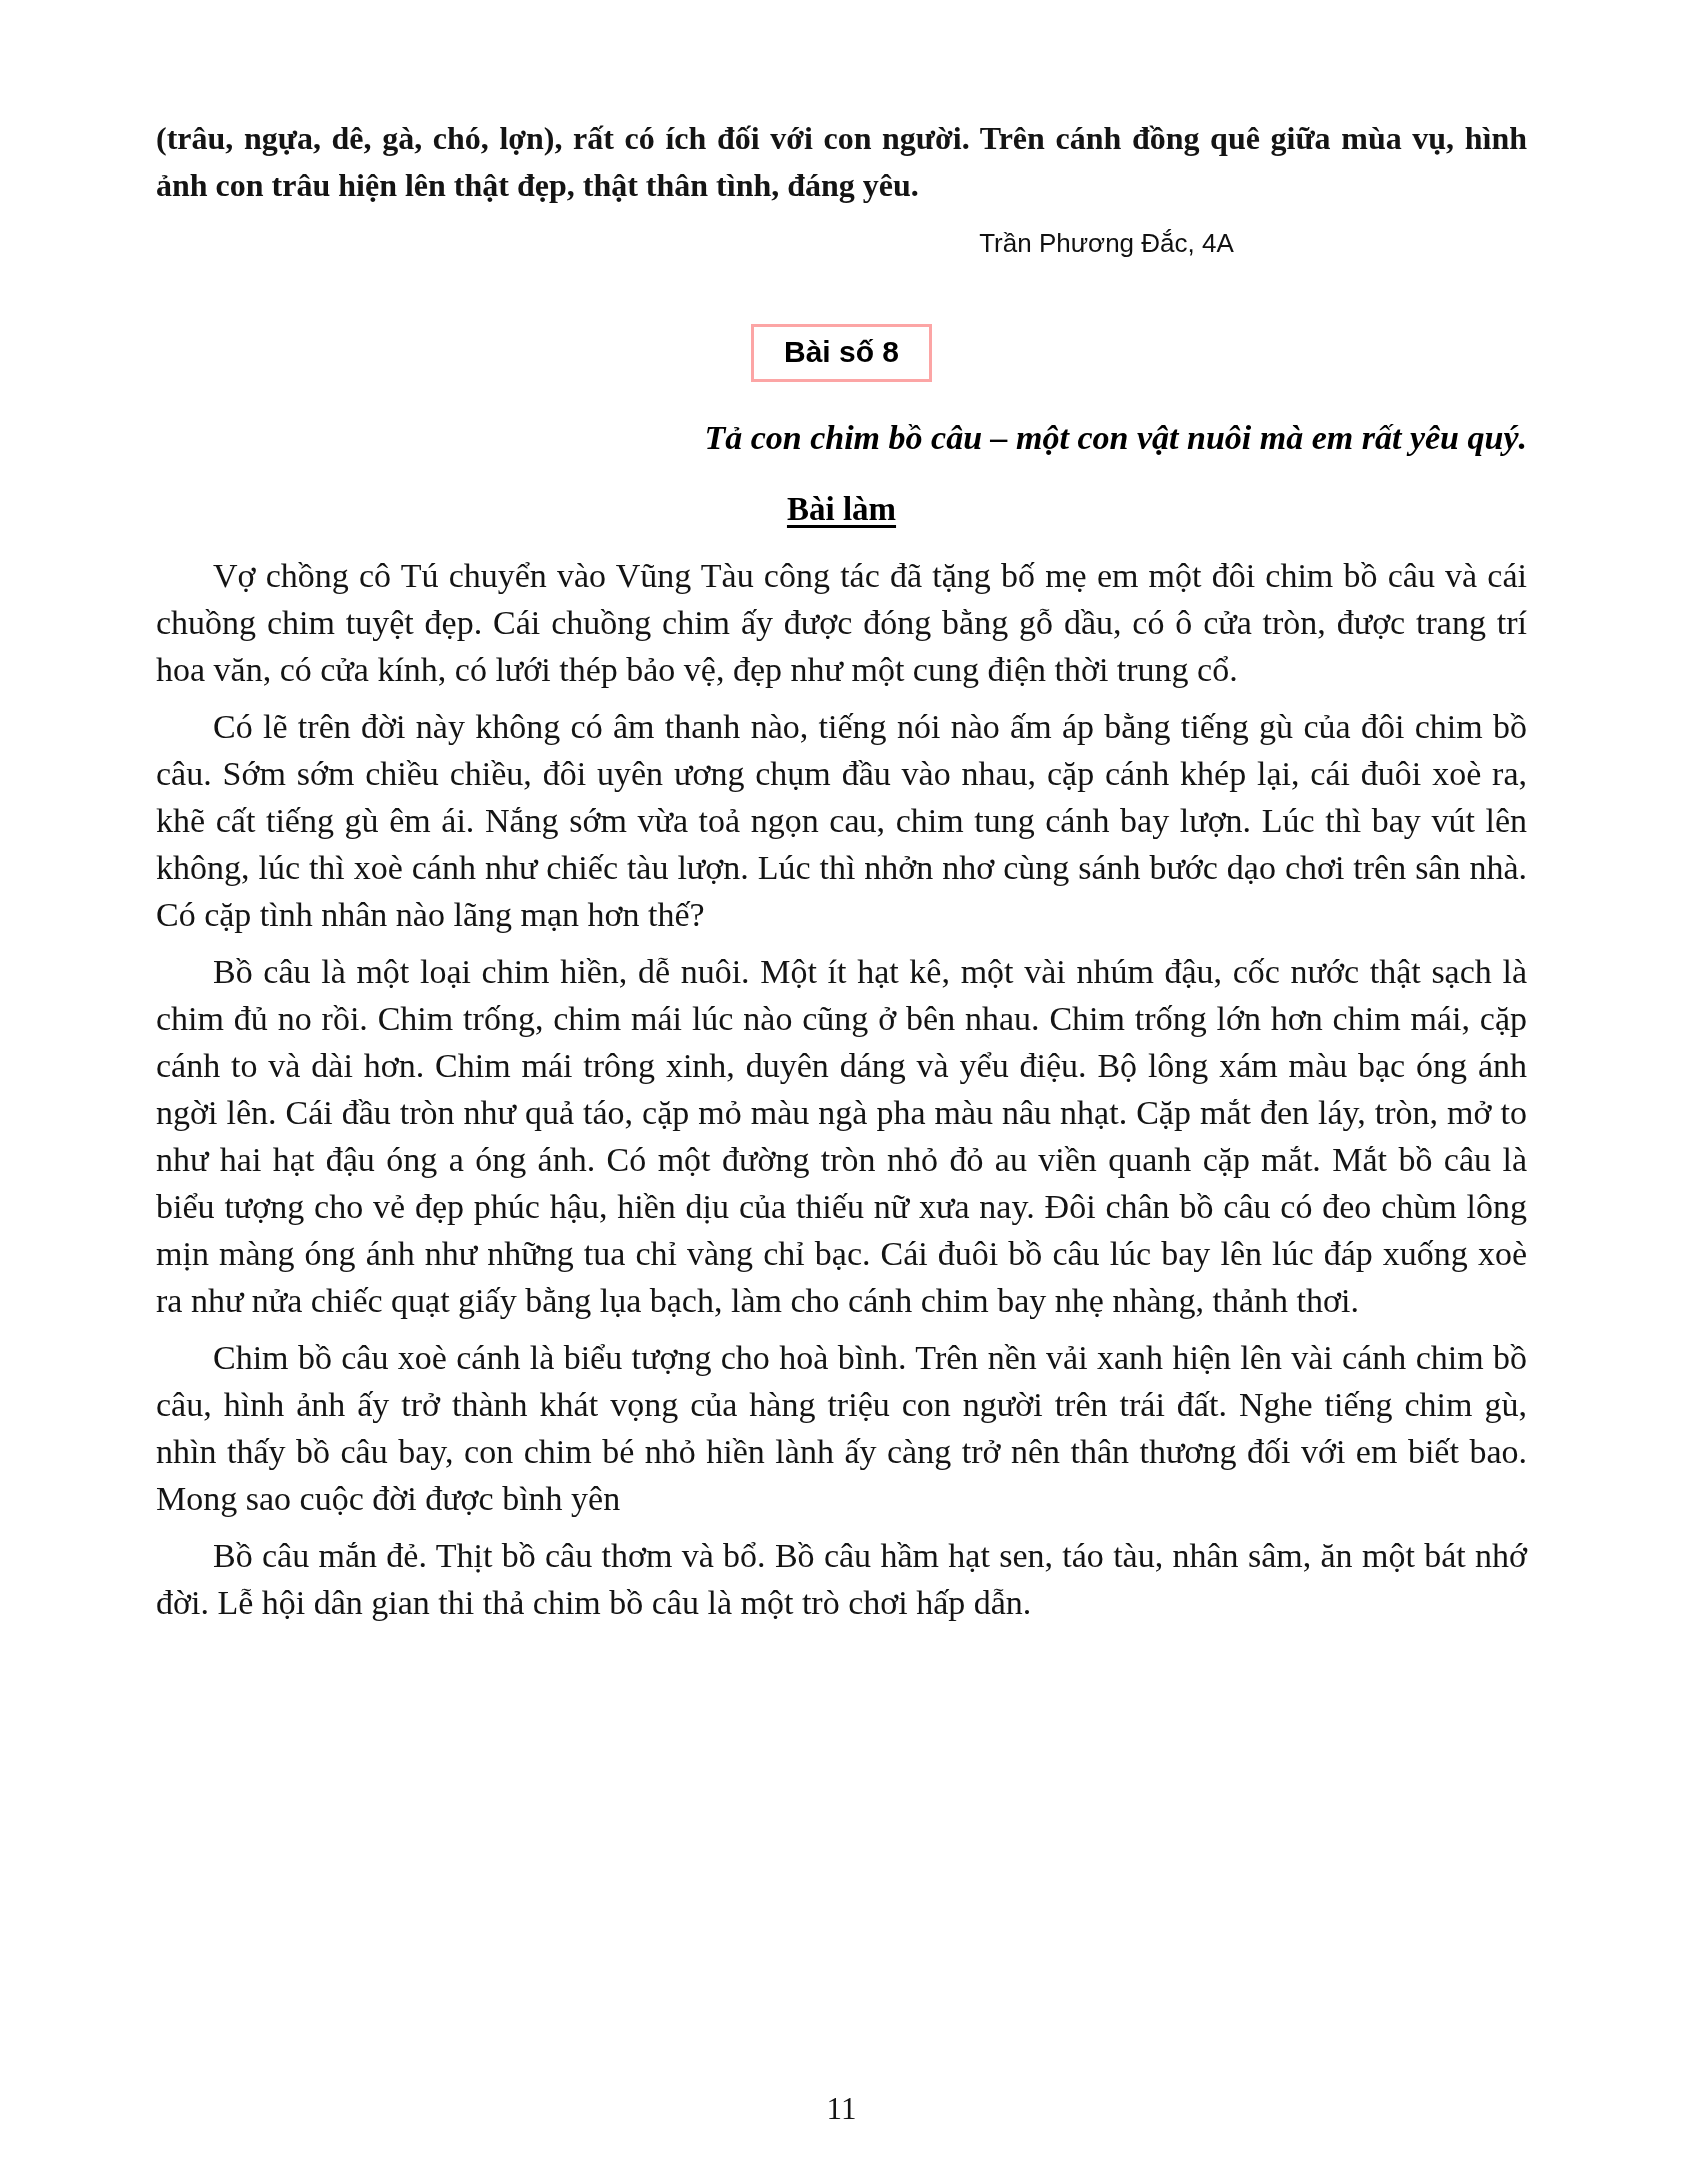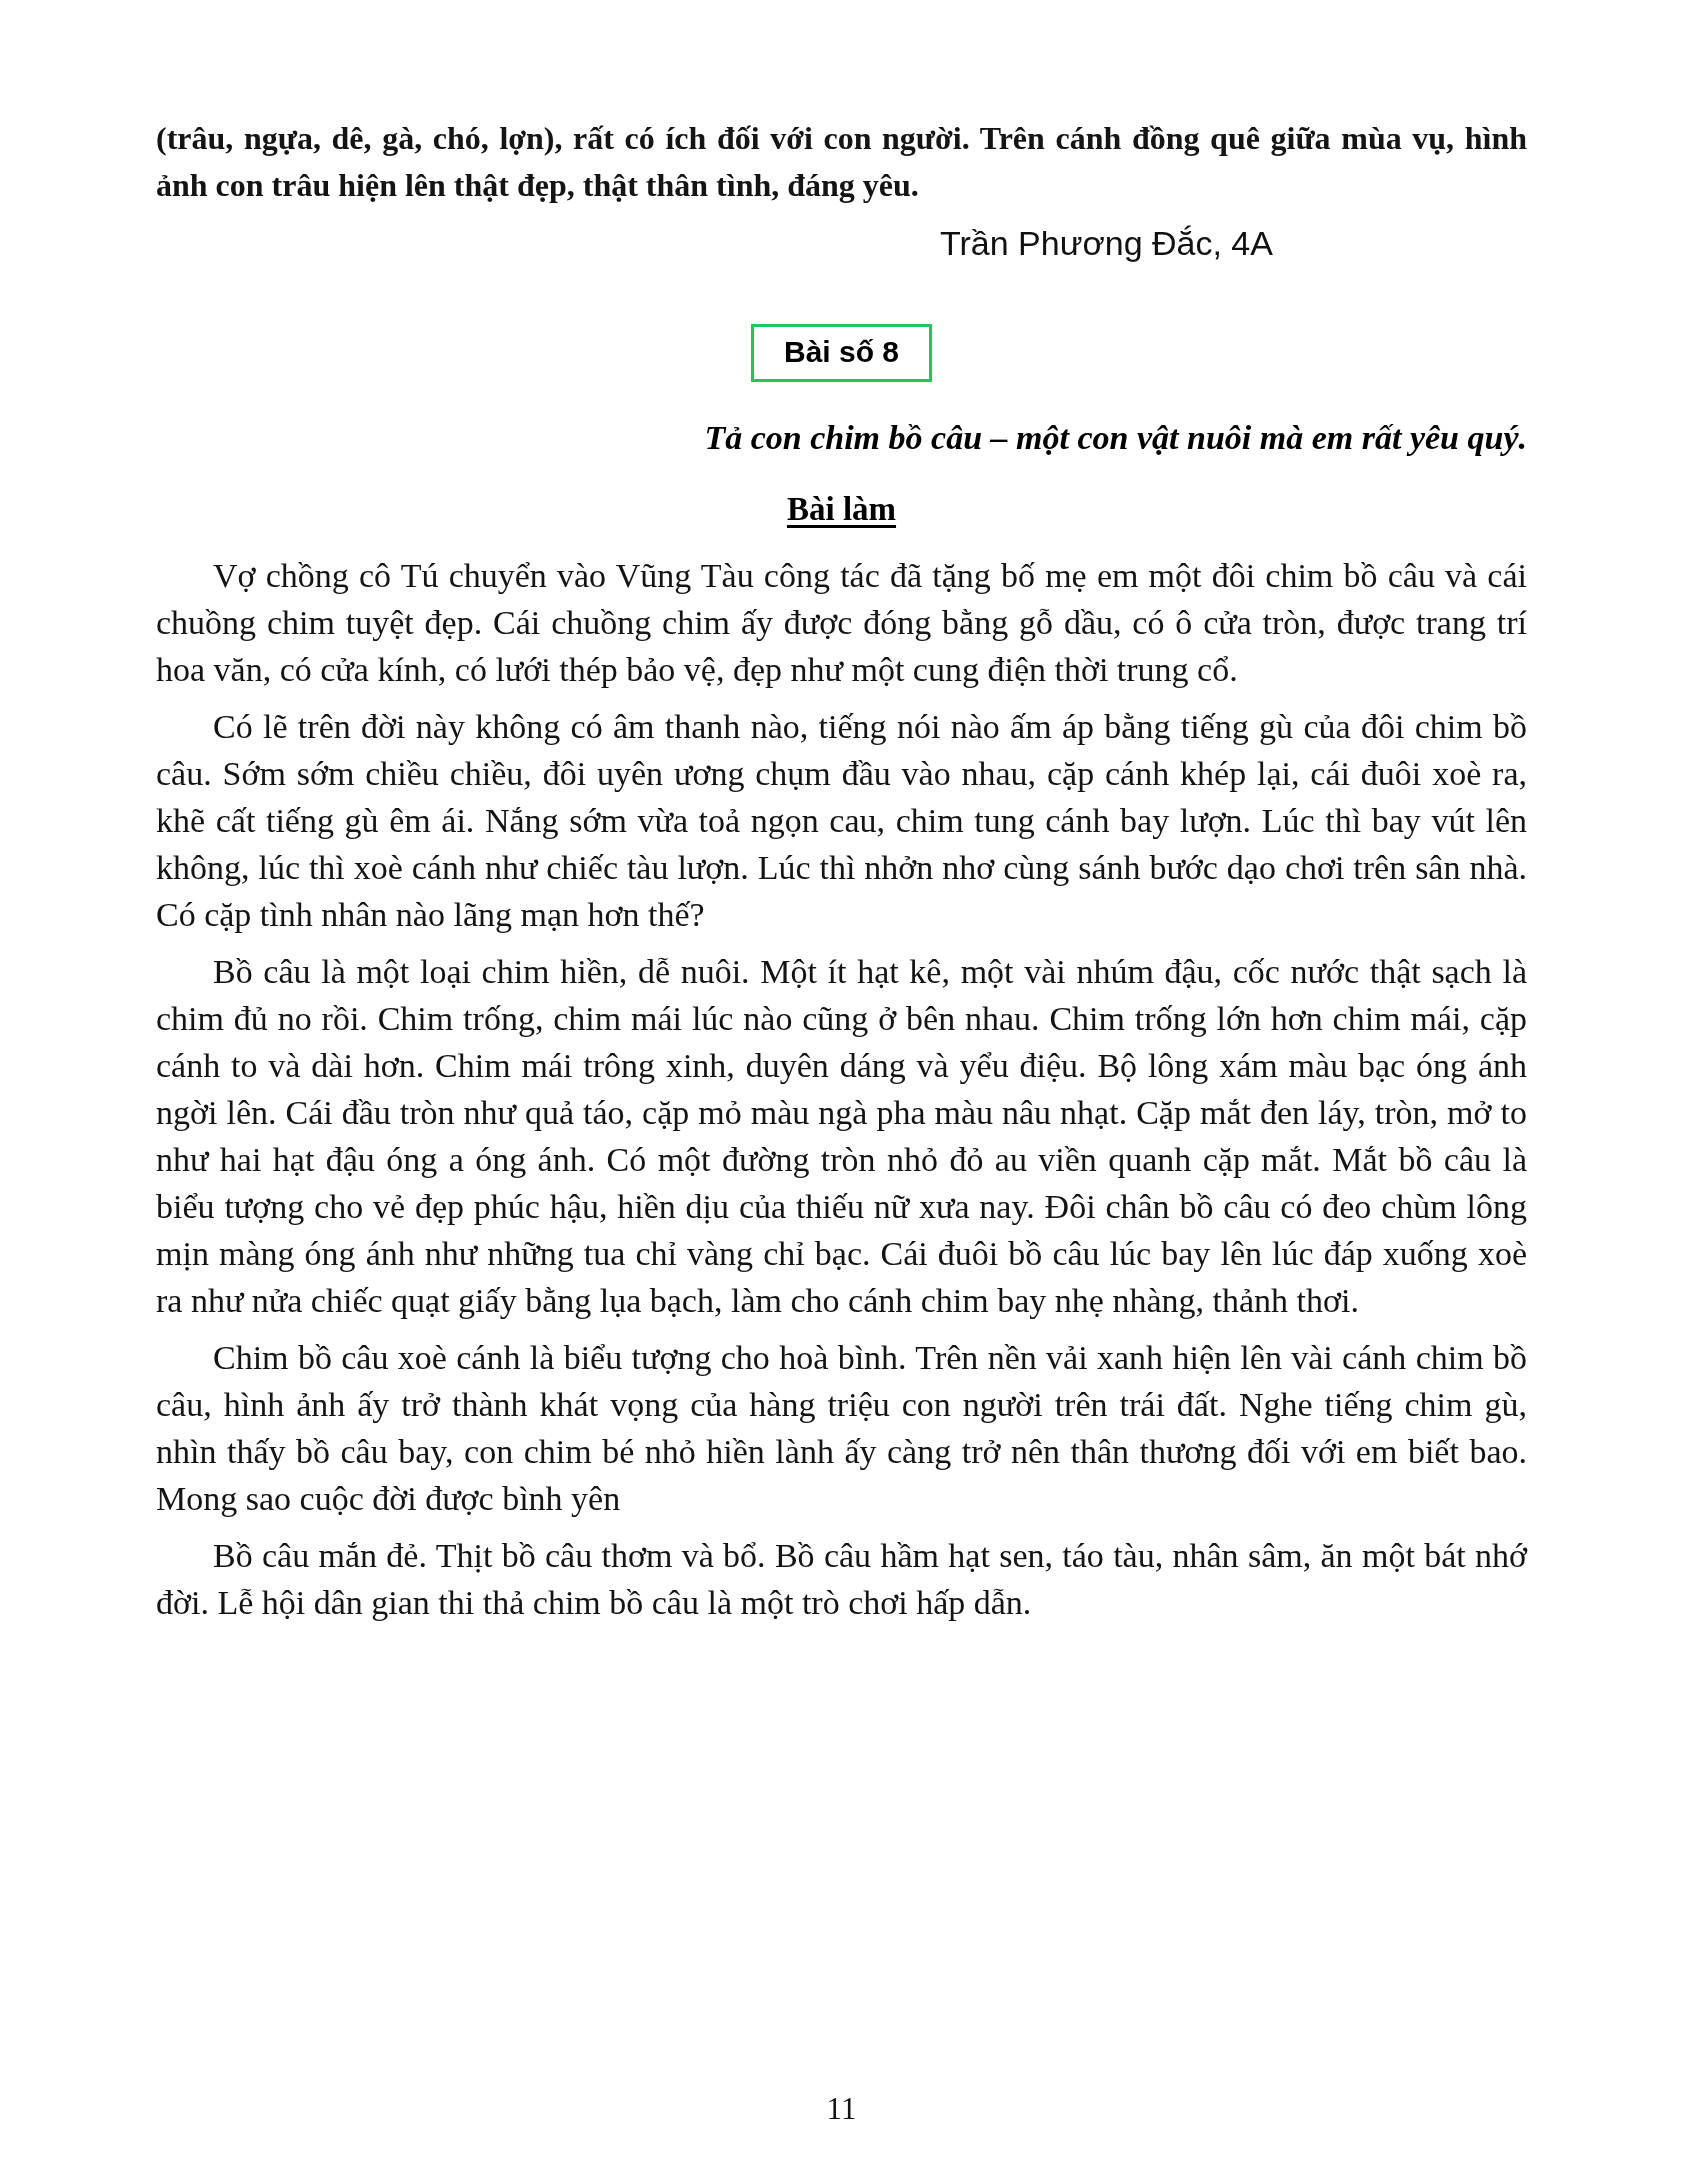--- a/index.html
+++ b/index.html
@@ -28,34 +28,34 @@
   .intro-para {
     text-indent: 0;
     font-weight: bold;
   }
   .attribution {
     width: 653px;
     margin-left: 624px;
     margin-top: 14px;
     text-align: center;
     font-family: "Liberation Sans", sans-serif;
-    font-size: 34px;
+    font-size: 26px;
     line-height: 40px;
     color: #111;
   }
   .attribution .school {
     font-style: italic;
   }
   .badge-row {
     text-align: center;
     margin-top: 61px;
   }
   .badge {
     display: inline-block;
-    border: 3px solid #22c55e;
+    border: 3px solid #fca5a5;
     padding: 8px 30px 10px 30px;
     font-family: "Liberation Sans", sans-serif;
     font-weight: bold;
     font-size: 30px;
     line-height: 34px;
     color: #000;
   }
   .prompt {
     margin: 34px 0 0 0;
     text-align: right;

